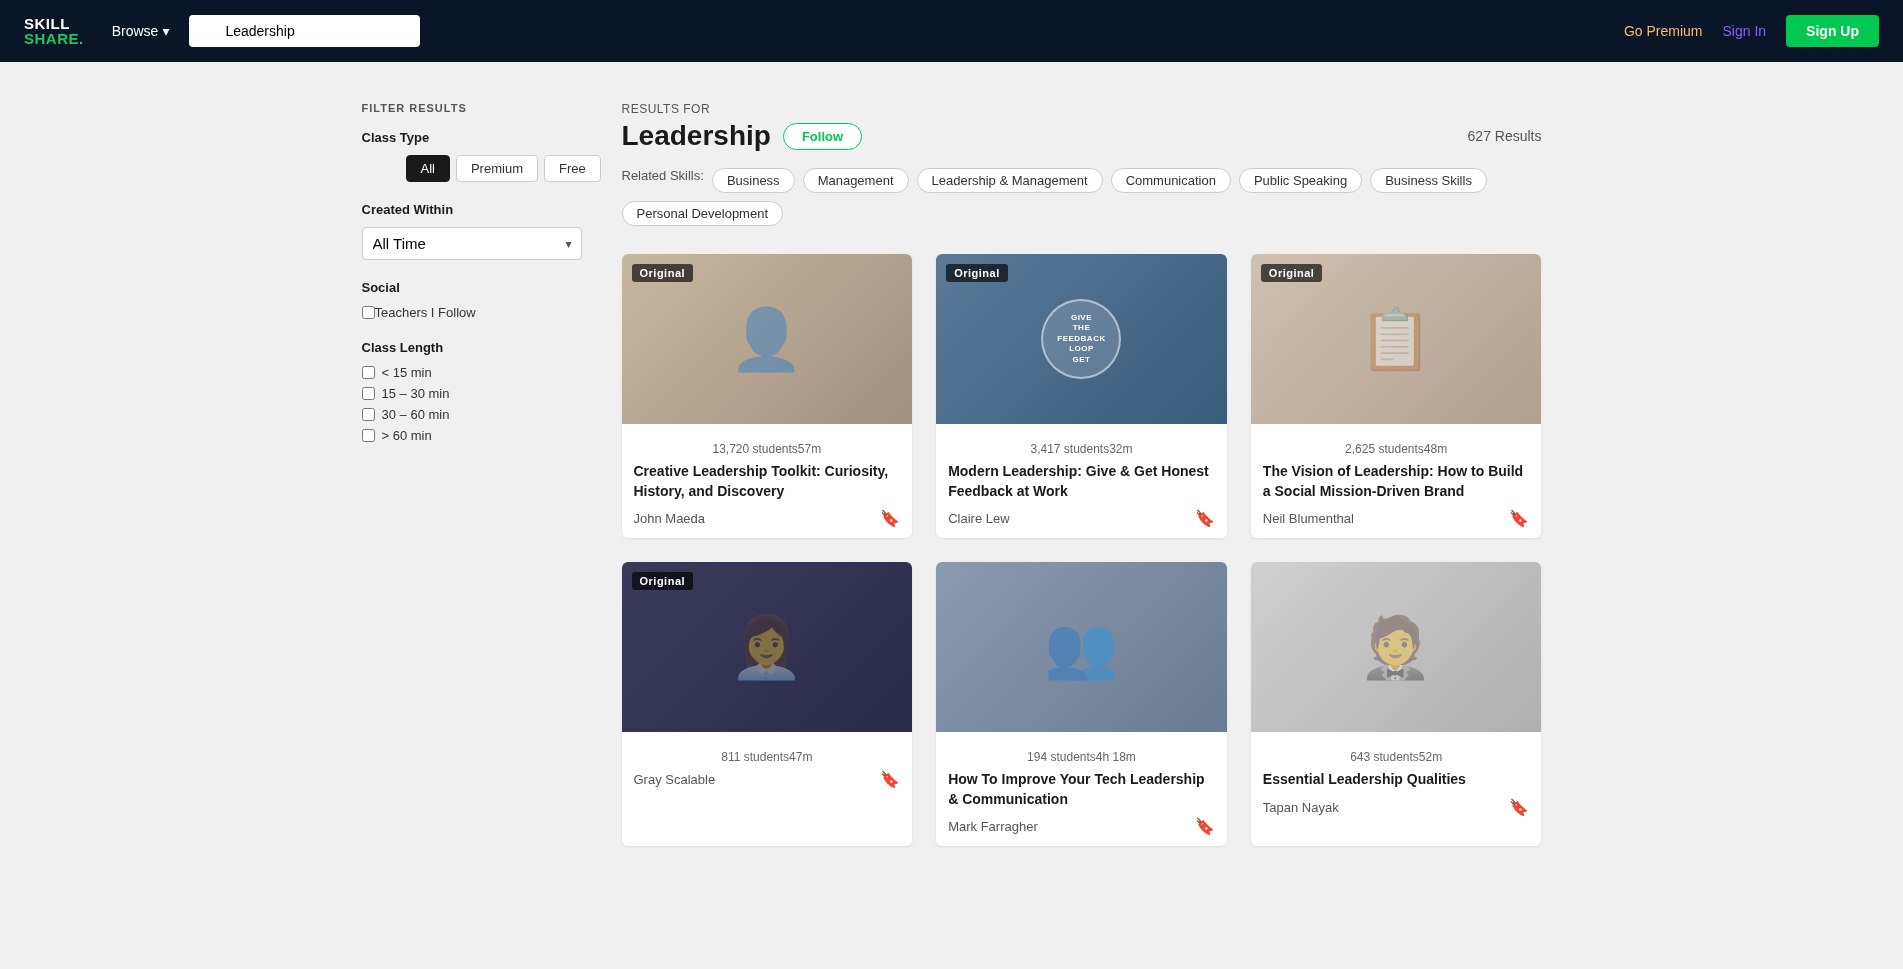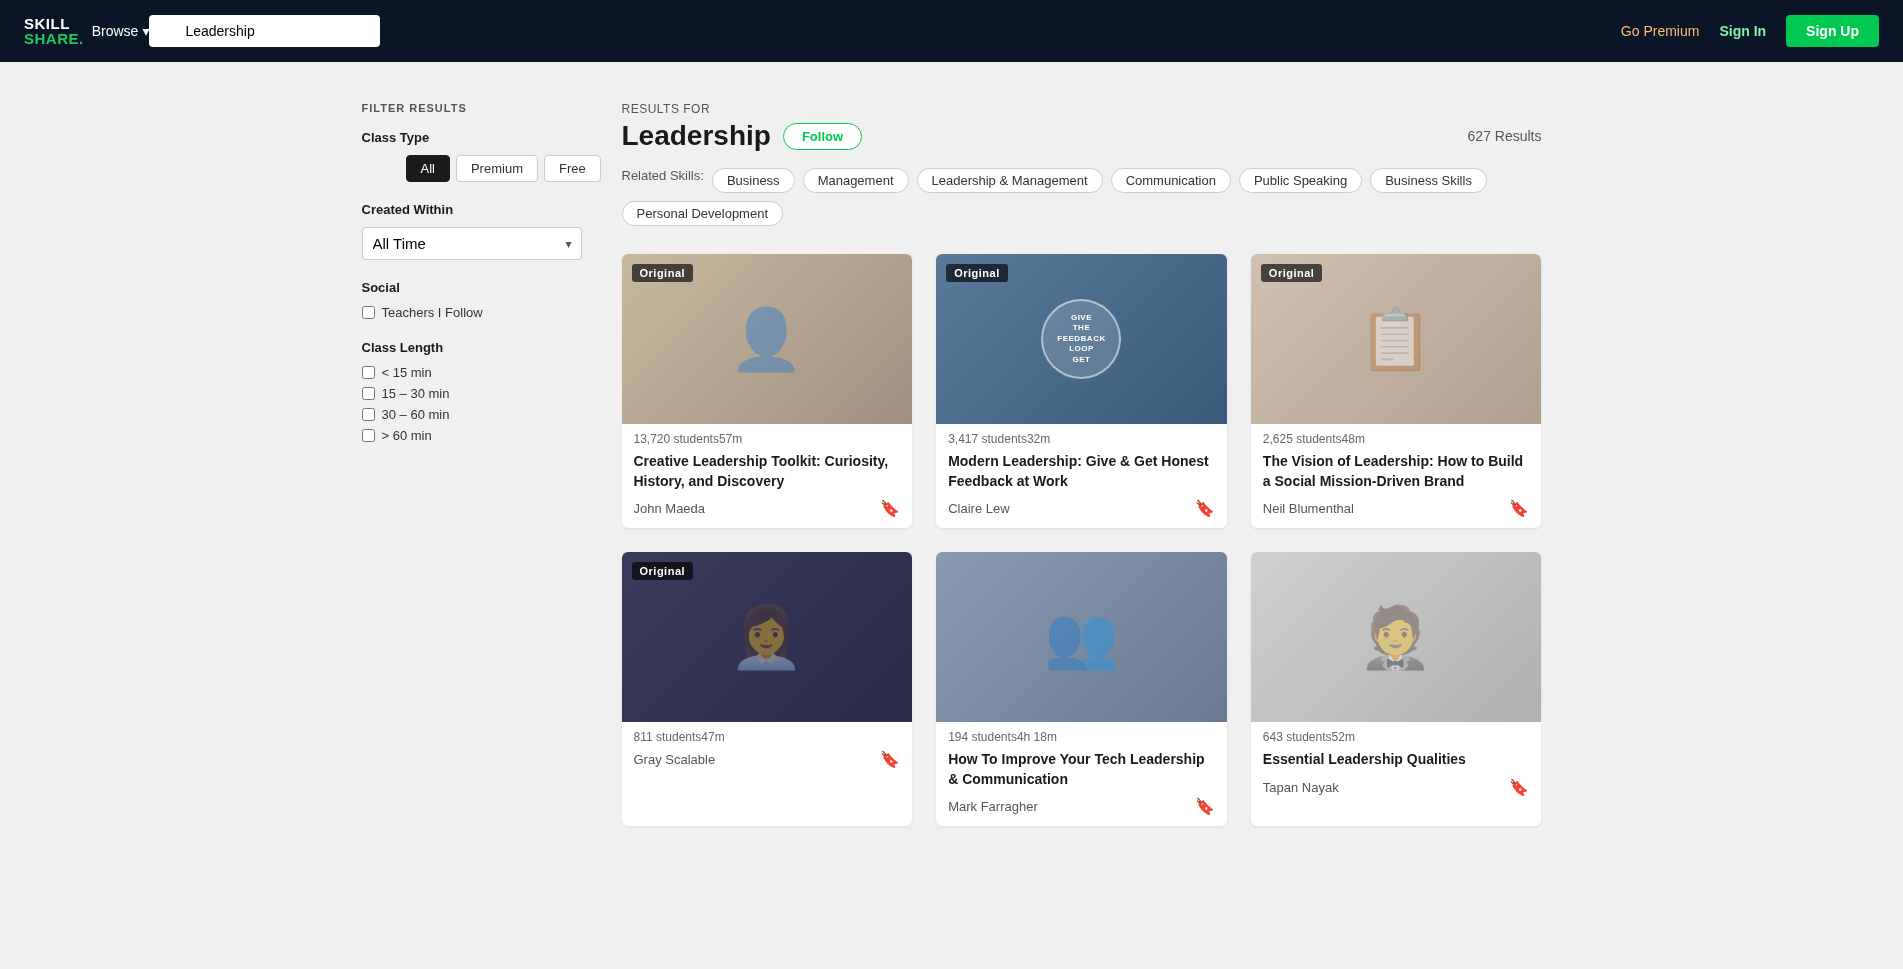--- a/index.html
+++ b/index.html
@@ -5,20 +5,21 @@
     * { box-sizing: border-box; margin: 0; padding: 0; }
     body { font-family: -apple-system, BlinkMacSystemFont, 'Segoe UI', sans-serif; background: #f0f0f0; color: #1a1a1a; }
 
     
     .header {
       background: #0a1628;
       display: flex;
       align-items: center;
       padding: 0 24px;
       height: 62px;
+      gap: 20px;
     }
     .logo {
       display: flex;
       flex-direction: column;
       line-height: 1;
       color: white;
       font-weight: 900;
       font-size: 15px;
       letter-spacing: 0.5px;
       margin-right: 8px;
@@ -68,26 +69,25 @@
     }
     .go-premium {
       color: #fdba74;
       font-size: 14px;
       text-decoration: none;
       cursor: pointer;
       background: none;
       border: none;
     }
     .sign-in {
-      color: #86efac;
+      color: #8b5cf6;
       font-size: 14px;
       cursor: pointer;
       background: none;
       border: none;
-      font-weight: bold;
     }
     .sign-up {
       background: #00c851;
       color: white;
       border: none;
       border-radius: 4px;
       padding: 8px 20px;
       font-size: 14px;
       font-weight: 700;
       cursor: pointer;
@@ -165,21 +165,20 @@
       pointer-events: none;
       color: #555;
       font-size: 12px;
     }
     .social-section {
       margin-bottom: 20px;
     }
     .checkbox-label {
       display: flex;
       align-items: center;
-      gap: 7px;
       font-size: 13px;
       color: #333;
       cursor: pointer;
     }
     .checkbox-label input { cursor: pointer; }
     .class-length-section { margin-bottom: 20px; }
     .length-option {
       display: flex;
       align-items: center;
       gap: 7px;
@@ -277,23 +276,23 @@
       left: 10px;
       background: rgba(0,0,0,0.65);
       color: white;
       font-size: 11px;
       font-weight: 700;
       padding: 3px 8px;
       border-radius: 3px;
       letter-spacing: 0.5px;
     }
     .course-meta {
-      padding: 8px 12px 4px;
-      display: flex;
-      justify-content: flex-start;
+      padding: 18px 12px 4px;
+      display: flex;
+      justify-content: center;
       font-size: 12px;
       color: #666;
     }
     .course-info {
       padding: 2px 12px 10px;
     }
     .course-title {
       font-size: 14px;
       font-weight: 700;
       color: #1a1a1a;

